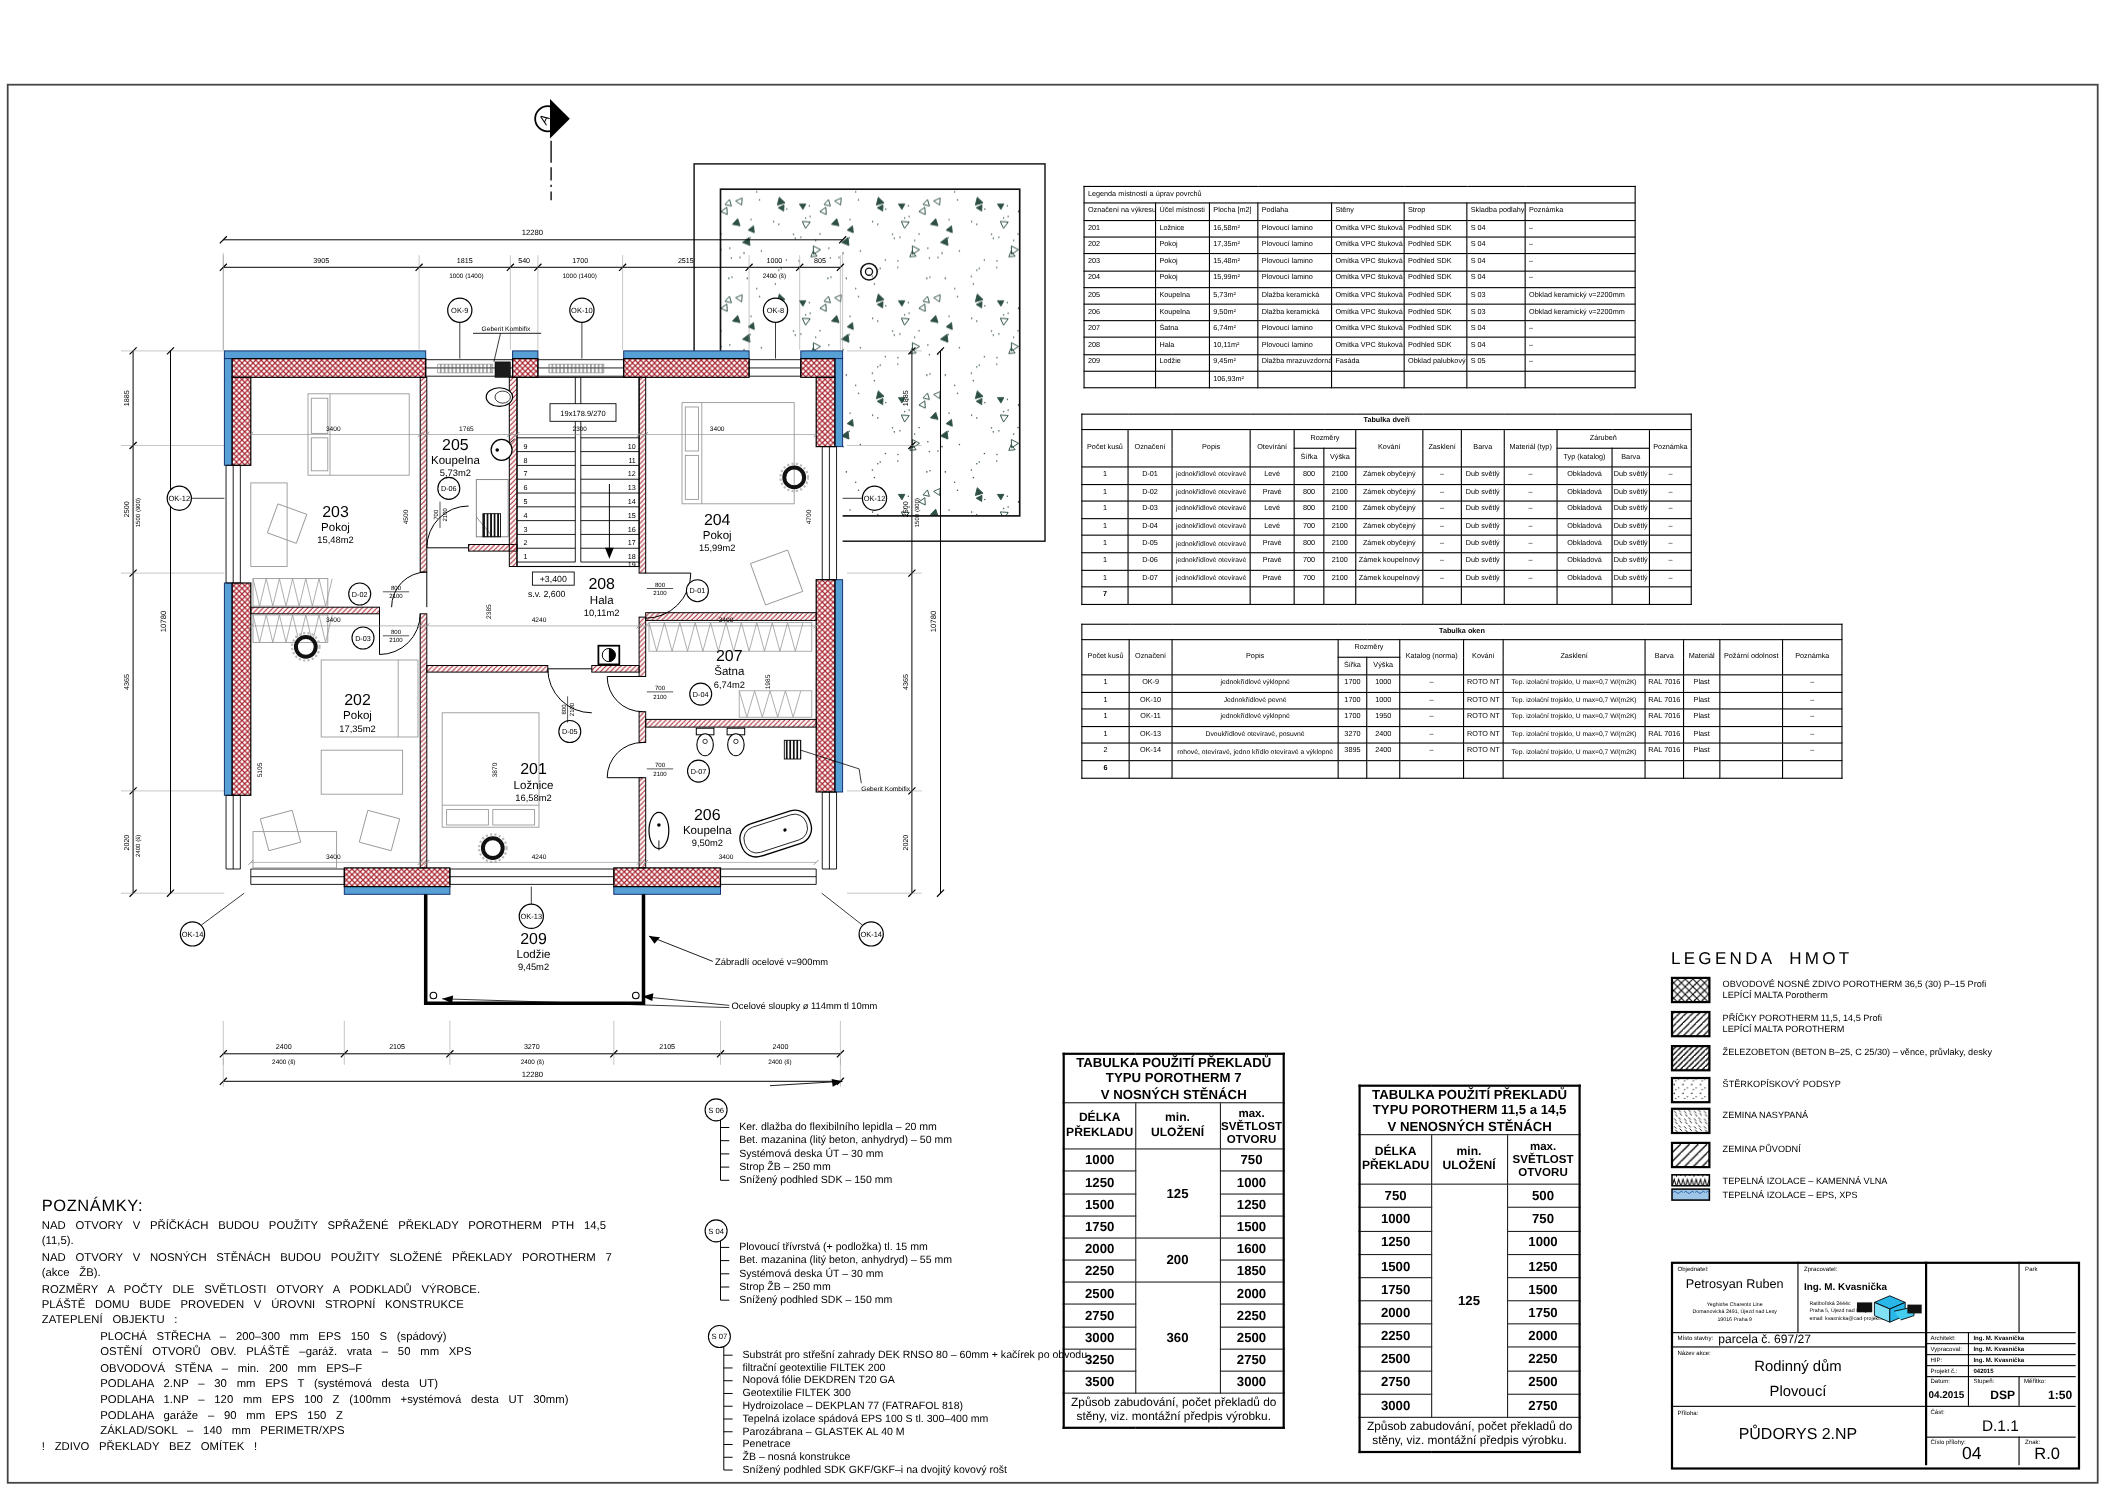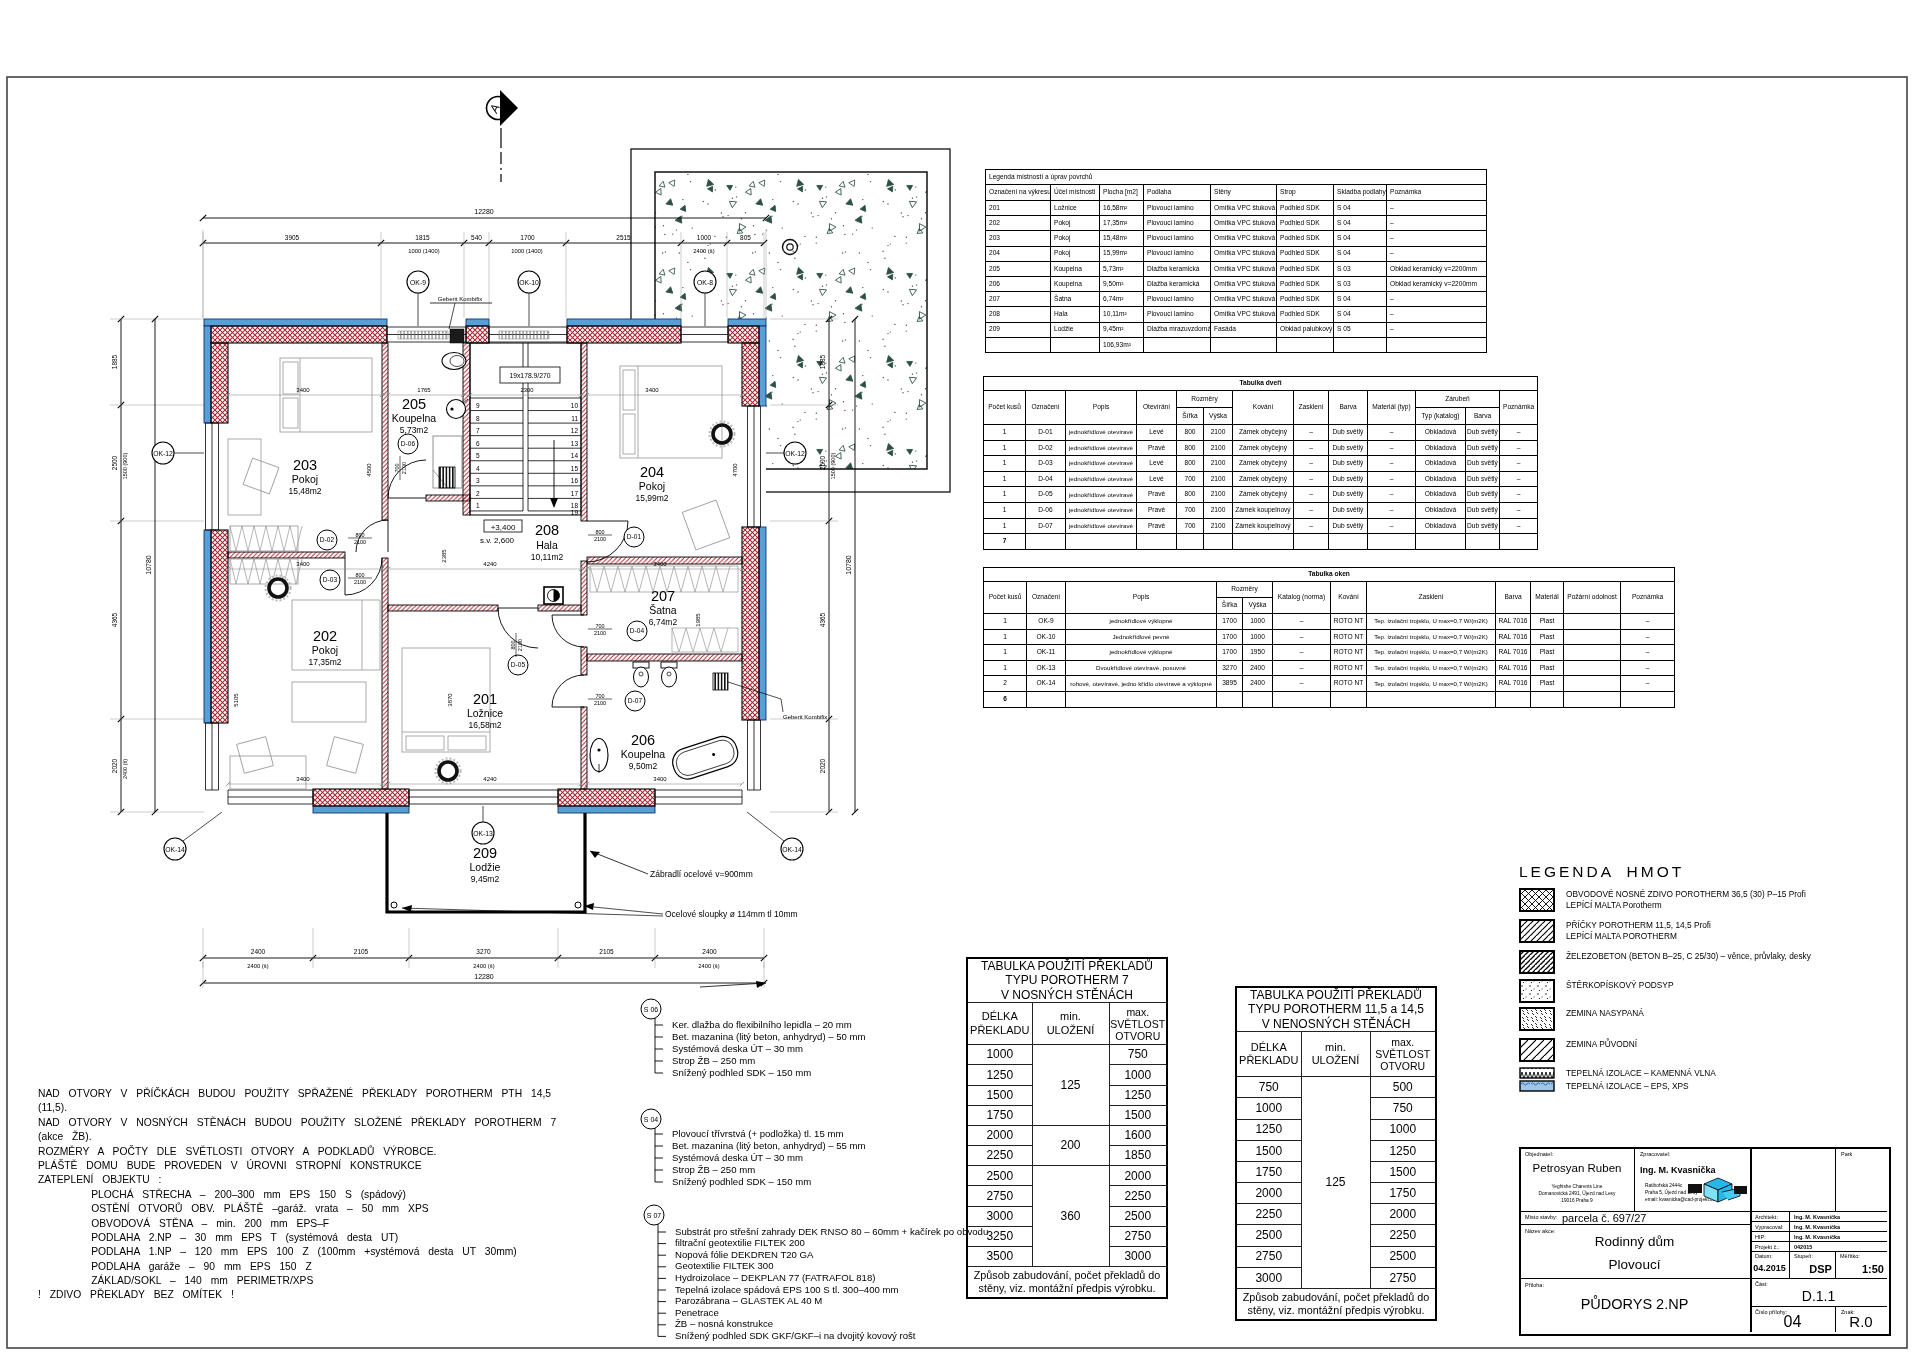--- a/index.html
+++ b/index.html
@@ -1,21 +1,21 @@
 <!DOCTYPE html>
 <html><head><meta charset="utf-8"><title>PŮDORYS 2.NP</title>
 <style>
  html,body{margin:0;padding:0}
  body{width:1920px;height:1356px;position:relative;font-family:"Liberation Sans",sans-serif;background:#fff;overflow:hidden}
  .abs{position:absolute}
  table{border-collapse:collapse;table-layout:fixed}
  .ct td{border:1px solid #000;font-size:6.6px;line-height:1;white-space:nowrap;overflow:hidden;padding:0 3px;color:#000}
  .ct .c{text-align:center;padding:0 1px}
  .pt{border:1.4px solid #222}
- .pt td{border:1.4px solid #222;font-size:12px;font-weight:normal;text-align:center;white-space:nowrap;overflow:hidden;line-height:1.05;padding:0}
+ .pt td{border:1.4px solid #222;font-size:12px;font-weight:bold;text-align:center;white-space:nowrap;overflow:hidden;line-height:1.05;padding:0}
 </style>
 </head>
 <body>
 <svg class="abs" style="left:0;top:0" width="1920" height="1356" viewBox="0 0 1920 1356" font-family="Liberation Sans, sans-serif">
 <defs>
 <pattern id="xh" width="5" height="5" patternUnits="userSpaceOnUse">
  <path d="M-1,6 L6,-1 M-1,11 L11,-1 M-6,6 L4,-4" stroke="#a8232e" stroke-width="1.05" fill="none"></path>
  <path d="M-1,-1 L6,6 M-6,-1 L4,9 M-1,4 L5,10" stroke="#a8232e" stroke-width="1.05" fill="none"></path>
 </pattern>
 <pattern id="dh" width="4.5" height="4.5" patternUnits="userSpaceOnUse">
@@ -1078,20 +1078,21 @@
       <tr>
         <td style="height:20.2px">3000</td>
         <td>2750</td>
       </tr>
       <tr>
         <td colspan="3" style="height:30px;font-weight:normal;font-size:10.8px;line-height:1.25">Způsob zabudování, počet překladů do<br>stěny, viz. montážní předpis výrobku.</td>
       </tr>
     </tbody>
   </table>
 <div class="abs" style="left:38px;top:1088px;width:640px;font-size:10.3px;white-space:nowrap">
+    <div style="font-size:15px;margin-bottom:4px;letter-spacing:0.5px">POZNÁMKY:</div>
     <div style="height:14.4px;word-spacing:6px">NAD OTVORY V PŘÍČKÁCH BUDOU POUŽITY SPŘAŽENÉ PŘEKLADY POROTHERM PTH 14,5</div>
     <div style="height:14.4px;word-spacing:6px">(11,5).</div>
     <div style="height:14.4px;word-spacing:6px">NAD OTVORY V NOSNÝCH STĚNÁCH BUDOU POUŽITY SLOŽENÉ PŘEKLADY POROTHERM 7</div>
     <div style="height:14.4px;word-spacing:6px">(akce ŽB).</div>
     <div style="height:14.4px;word-spacing:6px">ROZMĚRY A POČTY DLE SVĚTLOSTI OTVORY A PODKLADŮ VÝROBCE.</div>
     <div style="height:14.4px;word-spacing:6px">PLÁŠTĚ DOMU BUDE PROVEDEN V ÚROVNI STROPNÍ KONSTRUKCE</div>
     <div style="height:14.4px;word-spacing:6px">ZATEPLENÍ OBJEKTU :</div>
     <div style="height:14.4px;word-spacing:6px">&nbsp;&nbsp;&nbsp;&nbsp;&nbsp;&nbsp;PLOCHÁ STŘECHA – 200–300 mm EPS 150 S (spádový)</div>
     <div style="height:14.4px;word-spacing:6px">&nbsp;&nbsp;&nbsp;&nbsp;&nbsp;&nbsp;OSTĚNÍ OTVORŮ OBV. PLÁŠTĚ –garáž. vrata – 50 mm XPS</div>
     <div style="height:14.4px;word-spacing:6px">&nbsp;&nbsp;&nbsp;&nbsp;&nbsp;&nbsp;OBVODOVÁ STĚNA – min. 200 mm EPS–F</div>

